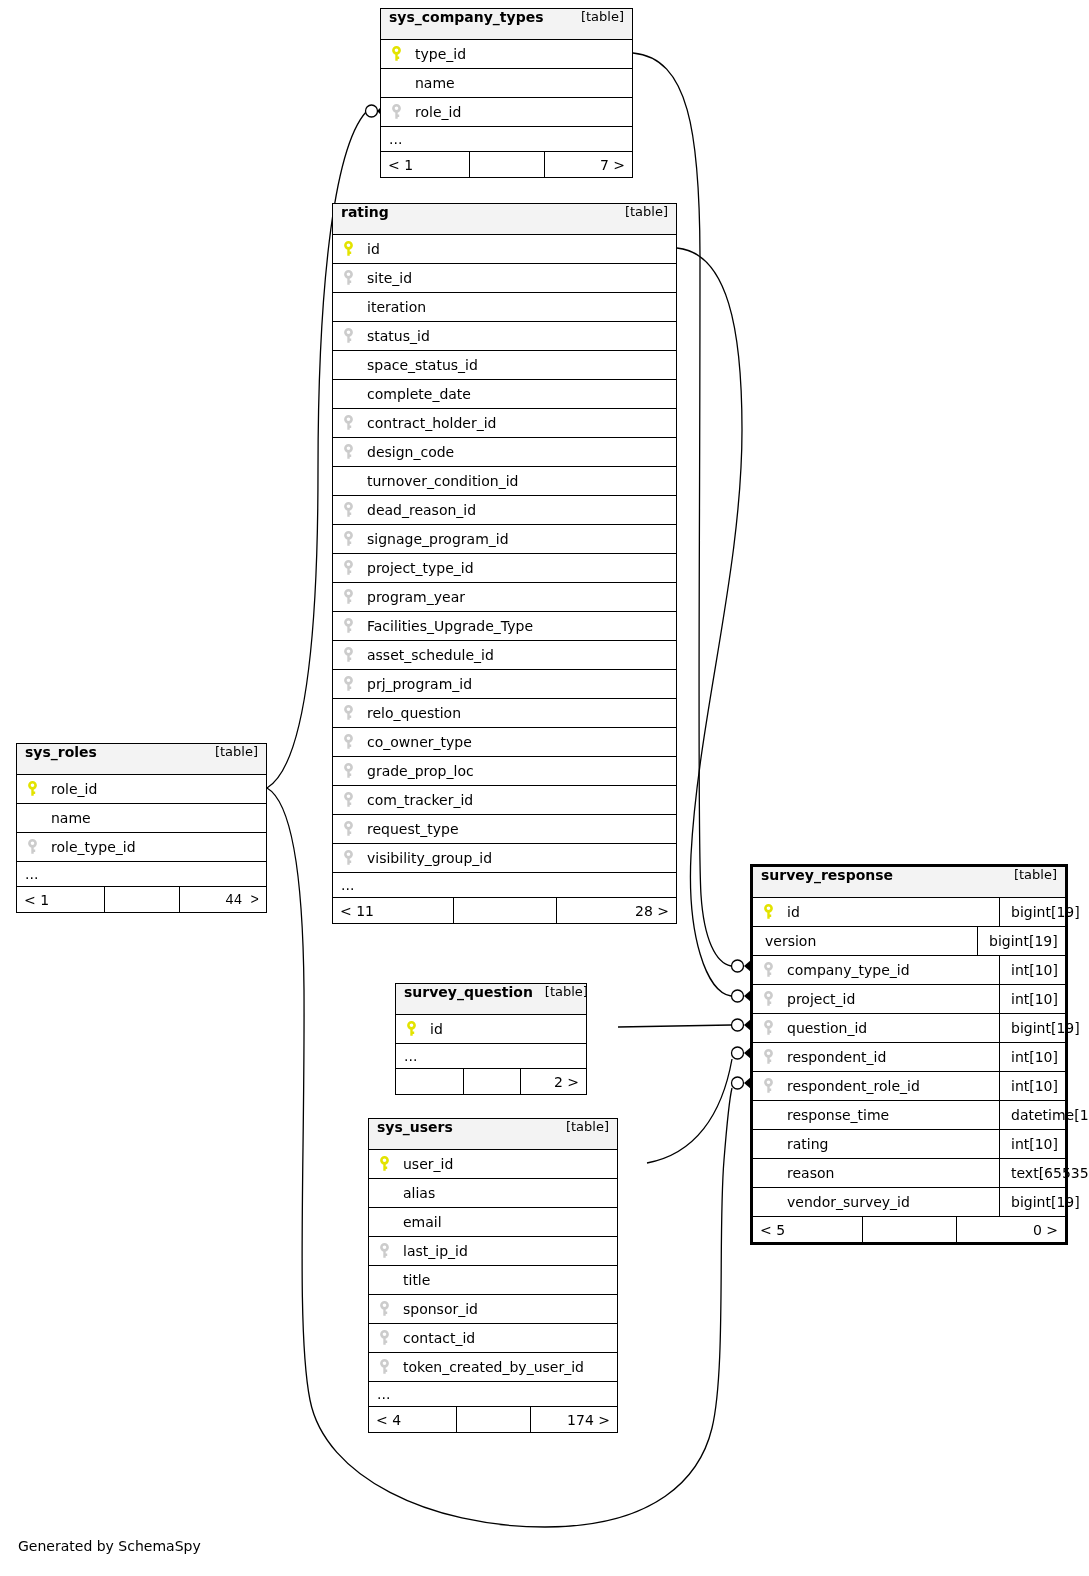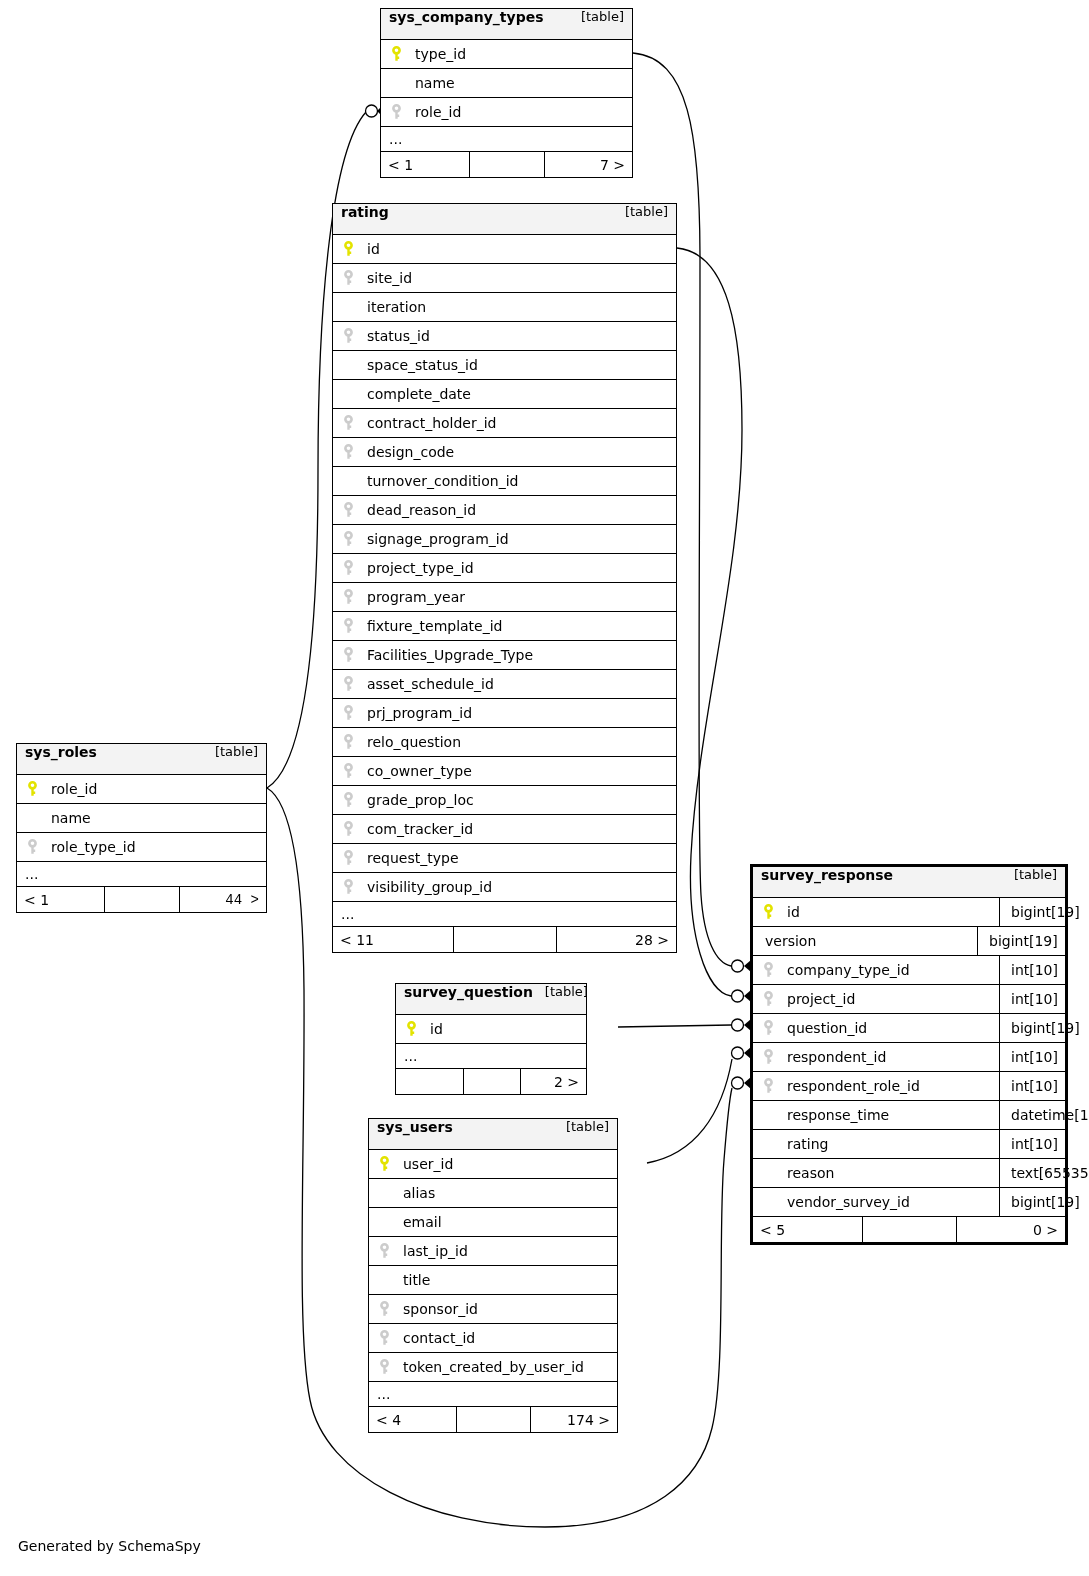--- a/index.html
+++ b/index.html
@@ -201,29 +201,20 @@
           <div class="name-cell">
             <span>program_year</span>
           </div>
         </div>
         <div class="col-row seg">
           <svg viewBox="0 0 13 17" class="keyicon">
             <circle cx="6.5" cy="4.8" r="3.1" fill="none" stroke="#cccccc" stroke-width="2.6"></circle>
             <path d="M6.5 7.9 L6.5 15.3 M6.5 12.3 L9.2 12.3" fill="none" stroke="#cccccc" stroke-width="2.4"></path>
           </svg>
           <div class="name-cell">
-            <span>fixture_template_id</span>
-          </div>
-        </div>
-        <div class="col-row seg">
-          <svg viewBox="0 0 13 17" class="keyicon">
-            <circle cx="6.5" cy="4.8" r="3.1" fill="none" stroke="#cccccc" stroke-width="2.6"></circle>
-            <path d="M6.5 7.9 L6.5 15.3 M6.5 12.3 L9.2 12.3" fill="none" stroke="#cccccc" stroke-width="2.4"></path>
-          </svg>
-          <div class="name-cell">
             <span>Facilities_Upgrade_Type</span>
           </div>
         </div>
         <div class="col-row seg">
           <svg viewBox="0 0 13 17" class="keyicon">
             <circle cx="6.5" cy="4.8" r="3.1" fill="none" stroke="#cccccc" stroke-width="2.6"></circle>
             <path d="M6.5 7.9 L6.5 15.3 M6.5 12.3 L9.2 12.3" fill="none" stroke="#cccccc" stroke-width="2.4"></path>
           </svg>
           <div class="name-cell">
             <span>asset_schedule_id</span>

